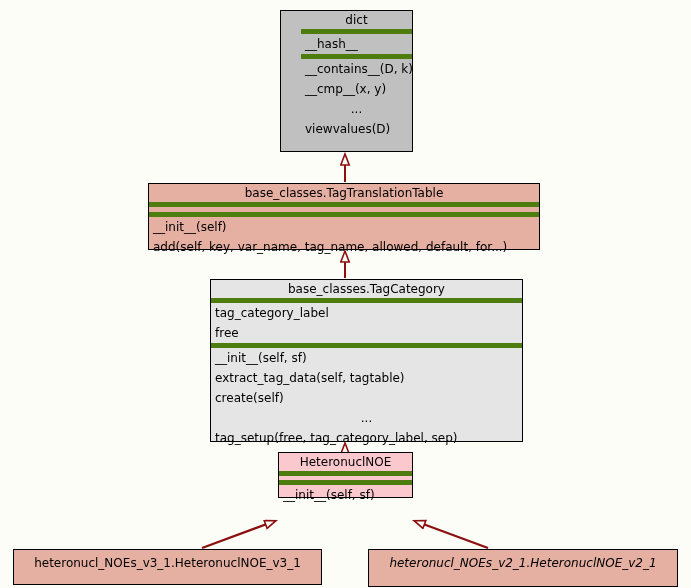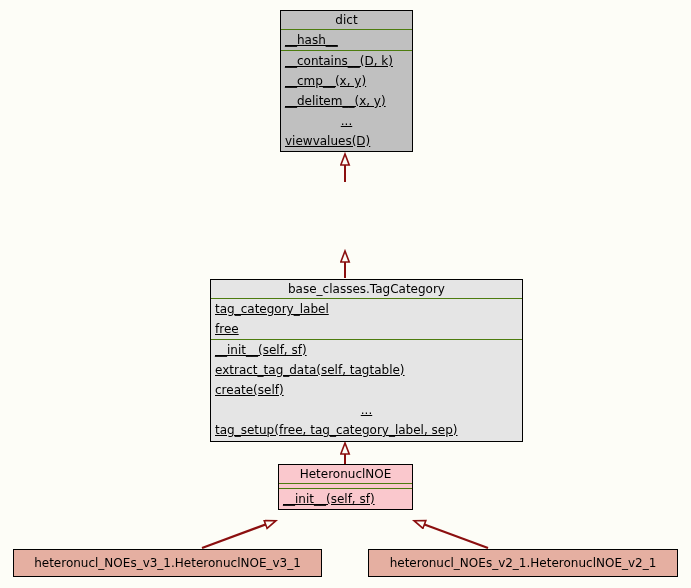--- a/index.html
+++ b/index.html
@@ -15,21 +15,21 @@
     border:1px solid #000;
     box-sizing:border-box;
     font-size:12px;
     color:#000;
   }
   .class-title{
     height:18px;line-height:18px;
     text-align:center;
     white-space:nowrap;overflow:hidden;
   }
-  .sec{border-top:1px solid #4d7c0f;text-decoration:underline;}
+  .sec{border-top:5px solid #4d7c0f;}
   .row{
     height:20px;line-height:20px;
     padding:0 4px;
     white-space:nowrap;overflow:hidden;
   }
   .row.center{text-align:center;padding:0;}
   .empty-sec{height:5px;}
   .empty-sec.small{height:4px;}
   .single .class-title{height:26px;line-height:26px;}
 </style>
@@ -44,59 +44,66 @@
         <path d="M1,0.8 L12,5 L1,9.2 Z" stroke-width="1.6" fill="#fdfdf7" stroke="#8b0f0f"></path>
       </marker>
     </defs>
     <line x1="345" y1="182" x2="345" y2="155" stroke-width="2" marker-end="url(#inherit-head)" stroke="#8b0f0f"></line>
     <line x1="345" y1="278" x2="345" y2="252" stroke-width="2" marker-end="url(#inherit-head)" stroke="#8b0f0f"></line>
     <line x1="345" y1="471" x2="345" y2="444" stroke-width="2" marker-end="url(#inherit-head)" stroke="#8b0f0f"></line>
     <line x1="202" y1="548" x2="275" y2="521" stroke-width="2.2" marker-end="url(#inherit-head)" stroke="#8b0f0f"></line>
     <line x1="488" y1="548" x2="415" y2="521" stroke-width="2.2" marker-end="url(#inherit-head)" stroke="#8b0f0f"></line>
   </svg>
 
-  <div class="class-box" style="left: 280px; top: 10px; width: 133px; height: 142px; background-color: rgb(192, 192, 192);">
+  <div class="class-box" style="left: 280px; top: 10px; width: 133px; height: 142px; background-color: rgb(192, 192, 192); padding-left: 20px;">
     <div class="class-title">dict</div>
     <div class="sec">
       <div class="row">__hash__</div>
     </div>
     <div class="sec">
       <div class="row">__contains__(D, k)</div>
       <div class="row">__cmp__(x, y)</div>
-      <div class="row">__delitem__(x, y)</div>
       <div class="row center">...</div>
       <div class="row">viewvalues(D)</div>
     </div>
   </div>
 
+  <div class="class-box" style="left: 148px; top: 183px; width: 392px; height: 67px; background-color: rgb(229, 175, 161);">
+    <div class="class-title">base_classes.TagTranslationTable</div>
+    <div class="sec empty-sec"></div>
+    <div class="sec">
+      <div class="row">__init__(self)</div>
+      <div class="row">add(self, key, var_name, tag_name, allowed, default, for...)</div>
+    </div>
+  </div>
 
   <div class="class-box" style="left: 210px; top: 279px; width: 313px; height: 163px; background-color: #e5e5e5;">
     <div class="class-title">base_classes.TagCategory</div>
     <div class="sec">
       <div class="row">tag_category_label</div>
       <div class="row">free</div>
     </div>
     <div class="sec">
       <div class="row">__init__(self, sf)</div>
       <div class="row">extract_tag_data(self, tagtable)</div>
       <div class="row">create(self)</div>
       <div class="row center">...</div>
       <div class="row">tag_setup(free, tag_category_label, sep)</div>
     </div>
   </div>
 
-  <div class="class-box" style="left: 278px; top: 464px; width: 135px; height: 46px; background-color: rgb(250, 200, 205);">
+  <div class="class-box" style="left: 278px; top: 452px; width: 135px; height: 46px; background-color: rgb(250, 200, 205);">
     <div class="class-title">HeteronuclNOE</div>
     <div class="sec empty-sec small"></div>
     <div class="sec">
       <div class="row">__init__(self, sf)</div>
     </div>
   </div>
 
-  <div class="class-box single" style="left: 13px; top: 549px; width: 309px; height: 28px; background-color: rgb(229, 175, 161);">
+  <div class="class-box single" style="left: 13px; top: 549px; width: 309px; height: 36px; background-color: rgb(229, 175, 161);">
     <div class="class-title">heteronucl_NOEs_v3_1.HeteronuclNOE_v3_1</div>
   </div>
 
-  <div class="class-box single" style="left: 368px; top: 549px; width: 310px; height: 28px; background-color: rgb(229, 175, 161);">
+  <div class="class-box single" style="left: 368px; top: 549px; width: 310px; height: 38px; background-color: rgb(229, 175, 161); font-style: italic;">
     <div class="class-title">heteronucl_NOEs_v2_1.HeteronuclNOE_v2_1</div>
   </div>
 
 </div>
 
 </body></html>

